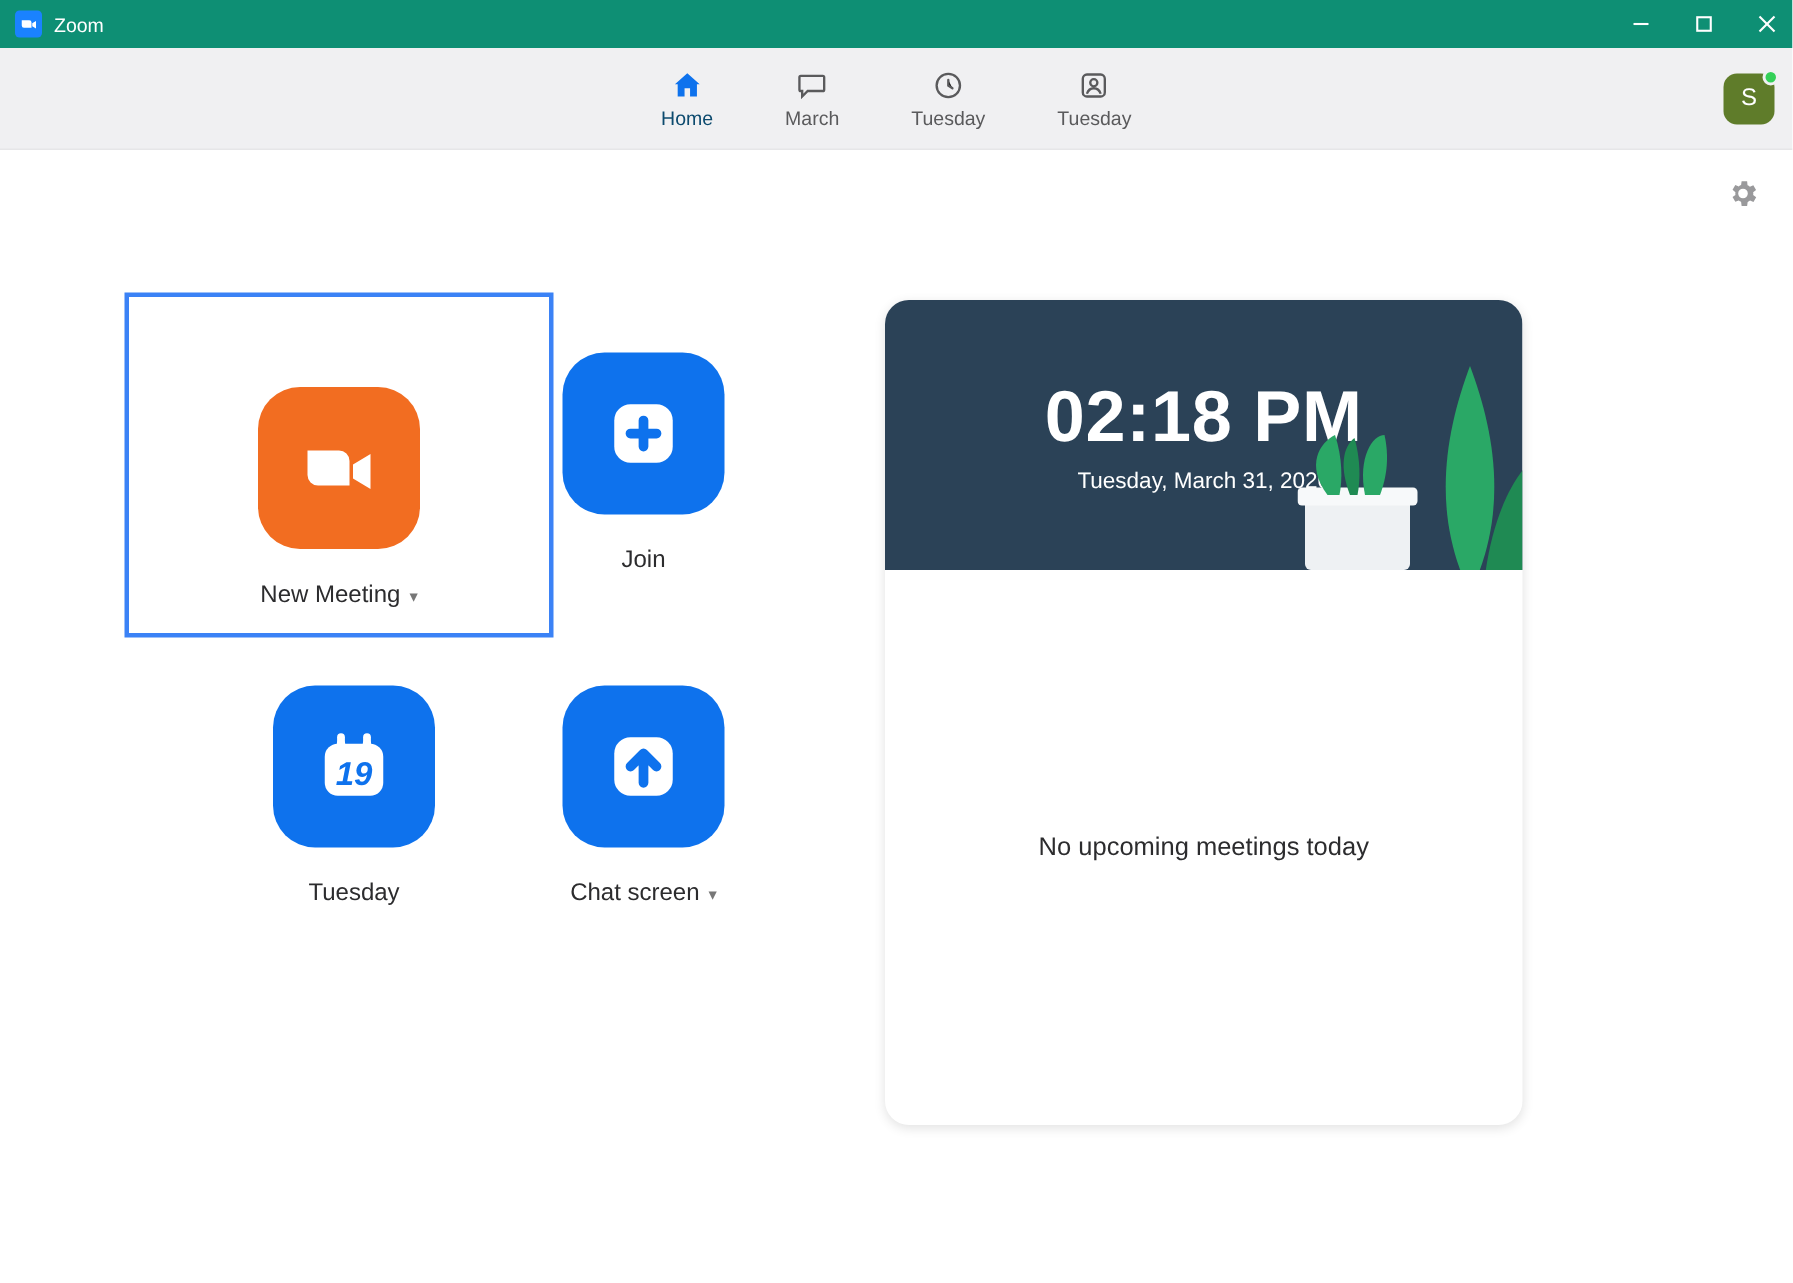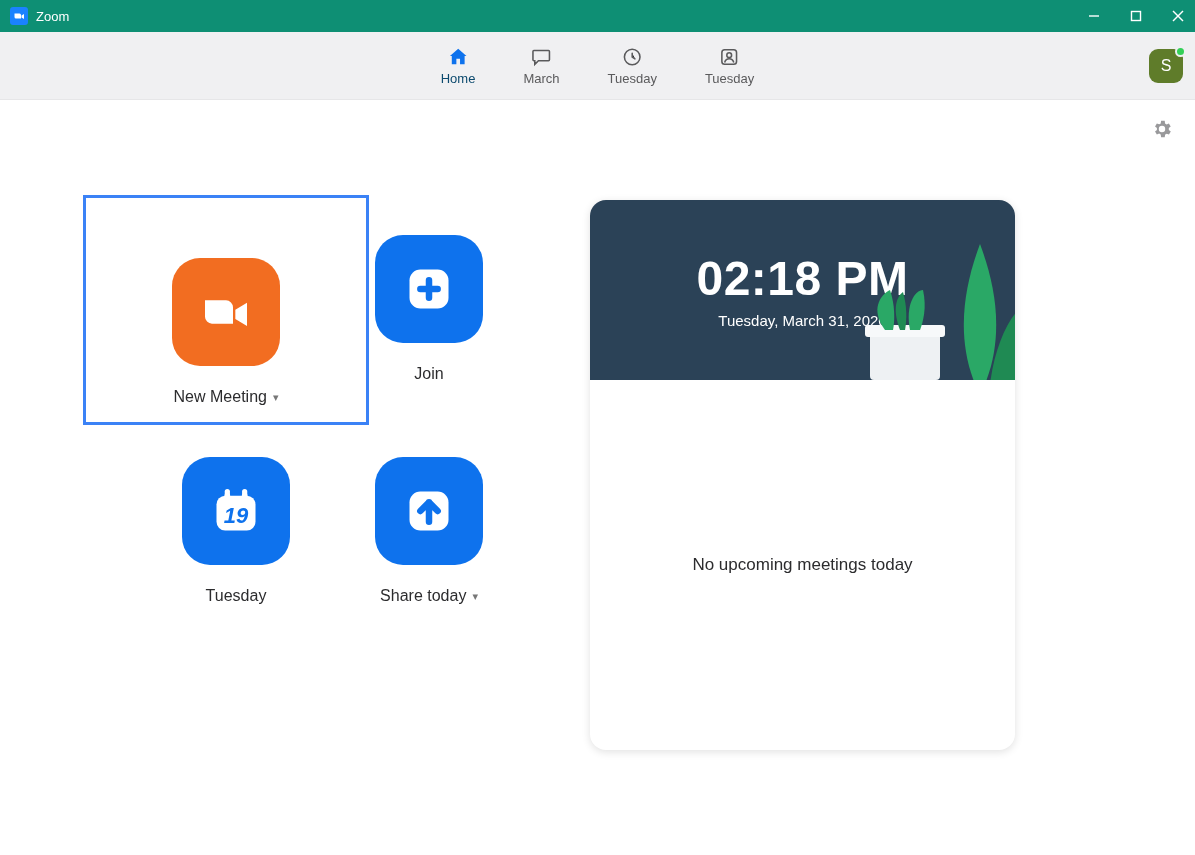--- a/index.html
+++ b/index.html
@@ -239,21 +239,21 @@
     </div>
 
     <div class="action-cell">
       <div class="action-btn blue">
         <svg viewBox="0 0 24 24" width="52" height="52">
             <rect x="3" y="3" width="18" height="18" rx="5" fill="#fff"></rect>
             <path stroke="#0e72ed" stroke-width="3" stroke-linecap="round" stroke-linejoin="round" fill="none" d="M12 17V8M8 12l4-4 4 4"></path>
           </svg>
       </div>
       <div class="action-label-row">
-        <span class="action-label">Share today</span>
+        <span class="action-label">Chat screen</span>
         <span class="chev">▾</span>
       </div>
     </div>
   </div>
 
   <div class="info-card">
     <div class="info-header">
       <div class="plant right1">
         <svg width="90" height="140" viewBox="0 0 90 140">
           <path fill="#2aa866" d="M40 140 C20 90 30 40 45 0 C60 40 70 90 50 140 Z"></path>

